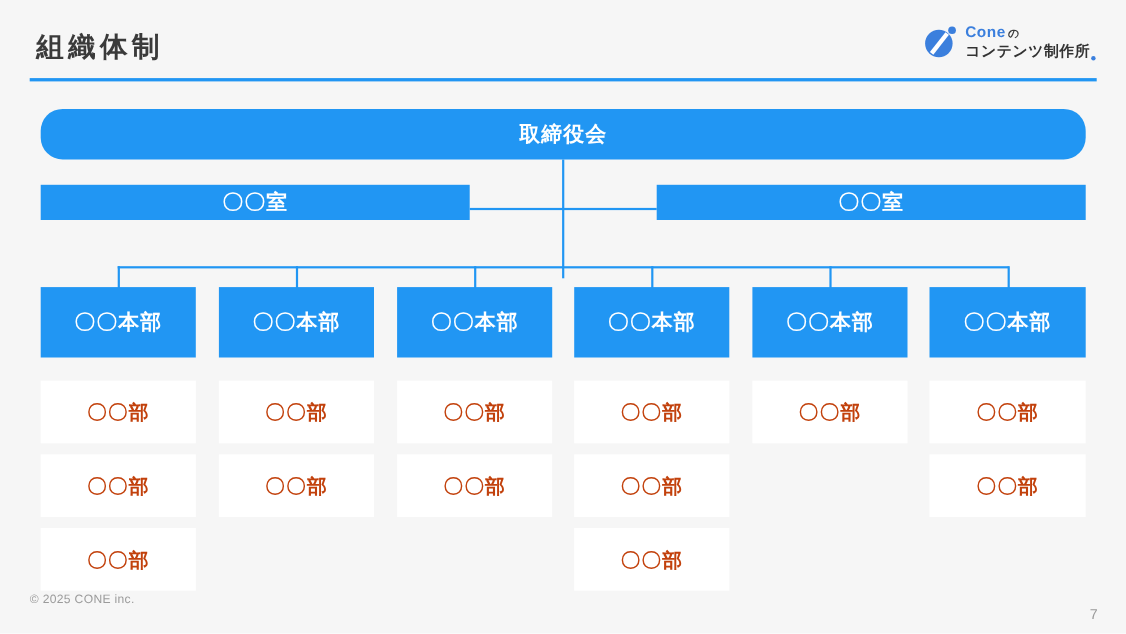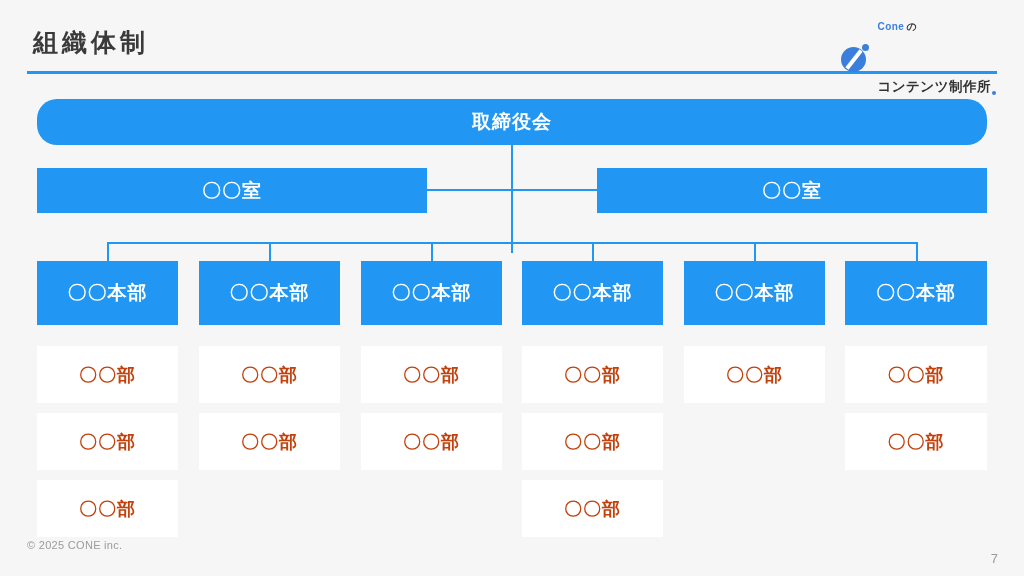--- a/index.html
+++ b/index.html
@@ -11,33 +11,33 @@
   .page-title { position:absolute; left:33px; top:26px; font-size:25px; font-weight:bold; color:#3a3a3a; letter-spacing:4px; }
   .title-rule { position:absolute; left:27px; top:71px; width:970px; height:3px; background:#2196f3; }
 
   .logo { position:absolute; right:28px; top:21px; display:flex; align-items:center; gap:8px; }
   .logo-mark { position:relative; width:28px; height:28px; }
   .logo-circle { position:absolute; left:0; top:3px; width:25px; height:25px; border-radius:50%; background:#3b7fdd; overflow:hidden; }
   .logo-slash { position:absolute; left:10.5px; top:1px; width:4px; height:23px; background:#ffffff; transform:rotate(38deg); }
   .logo-dot { position:absolute; right:0px; top:0px; width:7px; height:7px; border-radius:50%; background:#3b7fdd; }
   .logo-text { display:flex; flex-direction:column; line-height:1.25; }
   .logo-line1 { display:flex; align-items:baseline; gap:2px; }
-  .logo-brand { color:#3b7fdd; font-weight:bold; font-size:10px; letter-spacing:0.5px; }
+  .logo-brand { color:#3b7fdd; font-weight:bold; font-size:14px; letter-spacing:0.5px; }
   .logo-particle { color:#3a3a3a; font-size:10px; font-weight:bold; }
-  .logo-line2 { display:flex; align-items:flex-end; gap:1px;margin-top:45px; }
+  .logo-line2 { display:flex; align-items:flex-end; gap:1px; }
   .logo-subtitle { color:#333333; font-weight:bold; font-size:13.5px; letter-spacing:0.5px; }
   .logo-sup-dot { width:4px; height:4px; border-radius:50%; background:#3b7fdd; margin-top:1px; }
 
   
   .obox { position:absolute; display:flex; align-items:center; justify-content:center; font-weight:bold; }
   .blue  { background:#2196f3; color:#ffffff; }
   .white { background:#ffffff; color:#c2410c; }
 
   .board  { left:37px; top:99px; width:950px; height:46px; font-size:19px; letter-spacing:1px;border-radius:20px; }
-  .office { top:168px; width:390px; height:45px; font-size:19px; letter-spacing:1px; }
+  .office { top:168px; width:390px; height:32px; font-size:19px; letter-spacing:1px; }
   .office-left  { left:37px; }
   .office-right { left:597px; }
 
   .division { top:261px; height:64px; font-size:19px; letter-spacing:1px; }
   .dept     { height:57px; font-size:18px; letter-spacing:1px; }
 
   .c1 { left:37px;  width:141px; }
   .c2 { left:199px; width:141px; }
   .c3 { left:361px; width:141px; }
   .c4 { left:522px; width:141px; }

